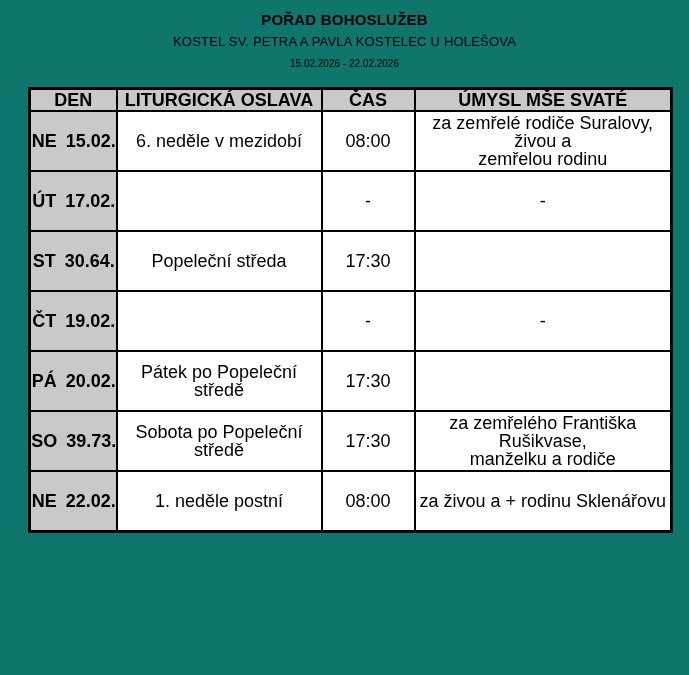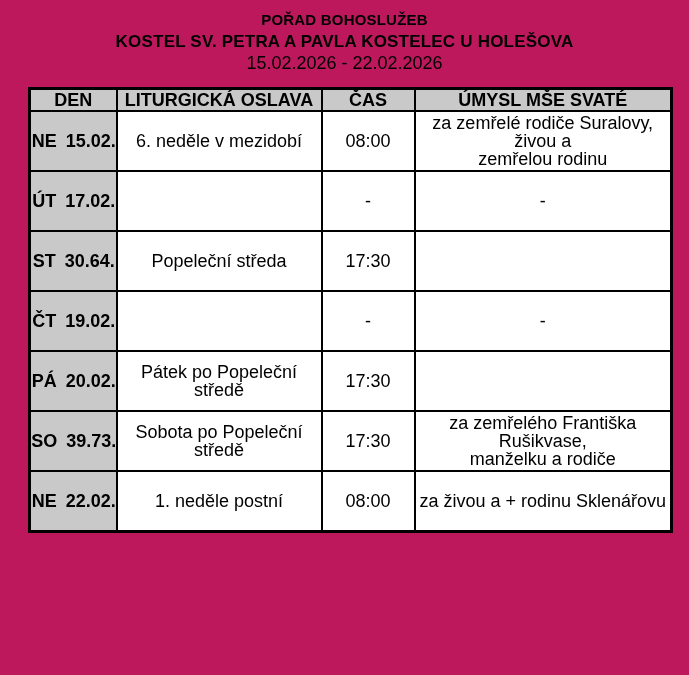--- a/index.html
+++ b/index.html
@@ -5,41 +5,41 @@
   * { margin: 0; padding: 0; box-sizing: border-box; }
   html, body {
     width: 689px;
     background: #ffffff;
     font-family: "Liberation Sans", sans-serif;
     color: #000000;
   }
   .page {
     width: 689px;
     height: 675px;
-    background: #be185d;
+    background: #0f766e;
     overflow: hidden;
   }
   .doc-header {
     text-align: center;
     padding-top: 9px;
   }
   .doc-title {
     font-size: 15px;
     font-weight: bold;
     line-height: 22px;
     letter-spacing: 0.2px;
   }
   .doc-subtitle {
-    font-size: 17px;
-    font-weight: bold;
+    font-size: 13px;
+    font-weight: normal;
     line-height: 22px;
     letter-spacing: 0.2px;
   }
   .doc-daterange {
-    font-size: 18px;
+    font-size: 10px;
     font-weight: normal;
     line-height: 21px;
   }
   table.schedule {
     border-collapse: collapse;
     table-layout: fixed;
     width: 642px;
     margin: 13px 0 0 28px;
     border: 3px solid #000000;
   }

